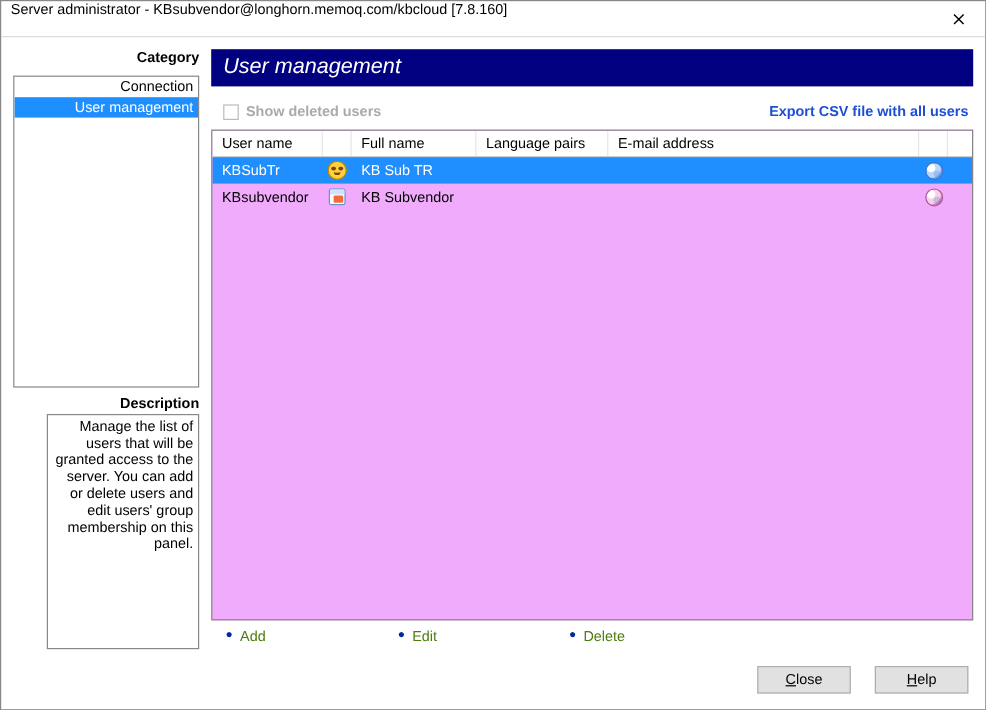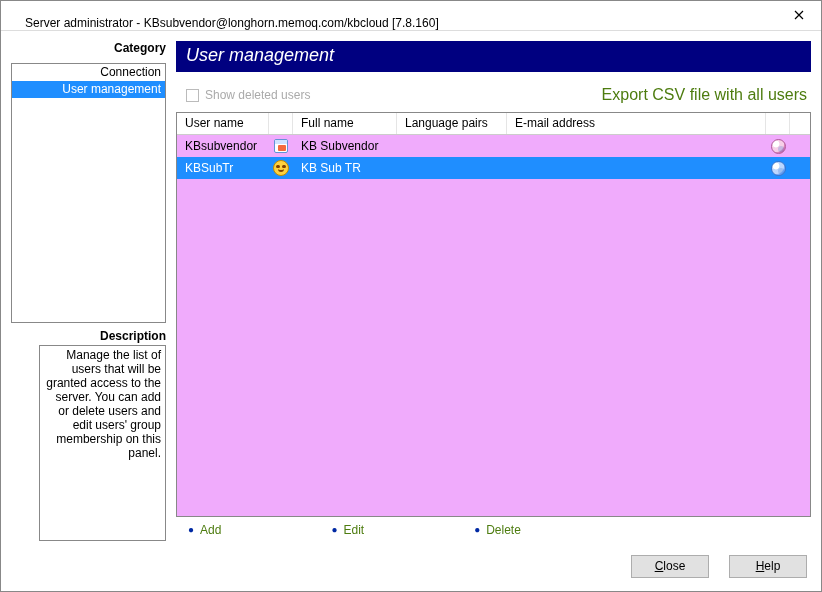--- a/index.html
+++ b/index.html
@@ -1,35 +1,35 @@
 <!DOCTYPE html>
 <html><head>
 <meta charset="utf-8">
 <style>
   * { box-sizing: border-box; }
   html, body { margin: 0; padding: 0; font-family: "Segoe UI", Tahoma, Arial, sans-serif; font-size: 12px; color: #000; background: #fff; }
   .window { width: 822px; height: 592px; border: 1px solid #888; display: flex; flex-direction: column; background: #fff; position: relative; }
-  .titlebar { height: 30px; display: flex; align-items: flex-end; padding: 0 0 0 24px; border-bottom: 1px solid #ddd; }
+  .titlebar { height: 30px; display: flex; align-items: flex-start; padding: 0 0 0 8px; border-bottom: 1px solid #ddd; }
   .titlebar .title { flex: 1; font-size: 12px; }
   .titlebar .close { width: 45px; height: 30px; display: flex; align-items: center; justify-content: center; cursor: pointer; }
   .titlebar .close svg { width: 10px; height: 10px; }
   .body { flex: 1; display: flex; padding: 10px 10px 0 10px; gap: 10px; min-height: 0; }
   .left { width: 155px; display: flex; flex-direction: column; gap: 6px; text-align: right; }
   .fieldset-label { font-weight: bold; font-size: 12px; margin-bottom: 2px; margin-left: 2px; }
   .category-box { border: 1px solid #888; height: 260px; background: #fff; overflow: hidden; }
   .category-item { padding: 1px 4px; cursor: pointer; font-size: 12px; line-height: 15px; }
   .category-item.selected { background: #1f8eff; color: #fff; }
   .desc-box { border: 1px solid #888; flex: 1; padding: 2px 4px; font-size: 12px; line-height: 14px; margin-left: 28px; }
   .right { flex: 1; display: flex; flex-direction: column; min-width: 0; }
   .panel-header { background: #000080; color: #fff; font-size: 18px; padding: 4px 10px 6px 10px; font-style: italic; font-weight: 500; }
-  .toolbar-row { display: flex; align-items: center; padding: 14px 4px 8px 10px; gap: 6px; }
+  .toolbar-row { display: flex; align-items: center; padding: 14px 4px 8px 10px; gap: 6px; font-weight: bold; }
   .chk { width: 13px; height: 13px; border: 1px solid #bbb; background: #fff; display: inline-block; }
   .chk-label { color: #aaa; font-size: 12px; }
   .spacer { flex: 1; }
-  .link { color: #4d7c0f; font-size: 16px; cursor: pointer; }
+  .link { color: #1d4ed8; font-size: 12px; cursor: pointer; }
   .link-small { color: #4d7c0f; font-size: 12px; cursor: pointer; }
   .bullet { color: #0029a3; font-size: 10px; margin: 0 2px 0 0; position: relative; top: -1px; }
   .table-wrap { border: 1px solid #888; flex: 1; display: flex; flex-direction: column; background: #f0abfc; overflow: hidden; }
   .thead { display: flex; height: 22px; border-bottom: 1px solid #ccc; background: #fff; }
   .th { padding: 3px 8px; font-size: 12px; border-right: 1px solid #e5e5e5; }
   .col-user { width: 92px; }
   .col-icon { width: 24px; padding: 0; }
   .col-full { width: 104px; }
   .col-lang { width: 110px; }
   .col-email { flex: 1; }
@@ -96,46 +96,46 @@
         <div class="thead">
           <div class="th col-user">User name</div>
           <div class="th col-icon"></div>
           <div class="th col-full">Full name</div>
           <div class="th col-lang">Language pairs</div>
           <div class="th col-email">E-mail address</div>
           <div class="th col-st1"></div>
           <div class="th col-st2"></div>
         </div>
 
-        <div class="tr">
-          <div class="td col-user">KBsubvendor</div>
-          <div class="td col-icon">
-            <span class="icon-cal"></span>
-          </div>
-          <div class="td col-full">KB Subvendor</div>
-          <div class="td col-lang"></div>
-          <div class="td col-email"></div>
-          <div class="td col-st1">
-            <span class="icon-globe pink"></span>
-          </div>
-          <div class="td col-st2"></div>
-        </div>
-
         <div class="tr selected">
           <div class="td col-user">KBSubTr</div>
           <div class="td col-icon">
             <span class="icon-face">
                 <span class="mouth"></span>
               </span>
           </div>
           <div class="td col-full">KB Sub TR</div>
           <div class="td col-lang"></div>
           <div class="td col-email"></div>
           <div class="td col-st1">
             <span class="icon-globe"></span>
+          </div>
+          <div class="td col-st2"></div>
+        </div>
+
+        <div class="tr">
+          <div class="td col-user">KBsubvendor</div>
+          <div class="td col-icon">
+            <span class="icon-cal"></span>
+          </div>
+          <div class="td col-full">KB Subvendor</div>
+          <div class="td col-lang"></div>
+          <div class="td col-email"></div>
+          <div class="td col-st1">
+            <span class="icon-globe pink"></span>
           </div>
           <div class="td col-st2"></div>
         </div>
       </div>
 
       <div class="actions-row">
         <span class="action">
           <span class="bullet">●</span>
           <span class="link-small">Add</span>
         </span>

